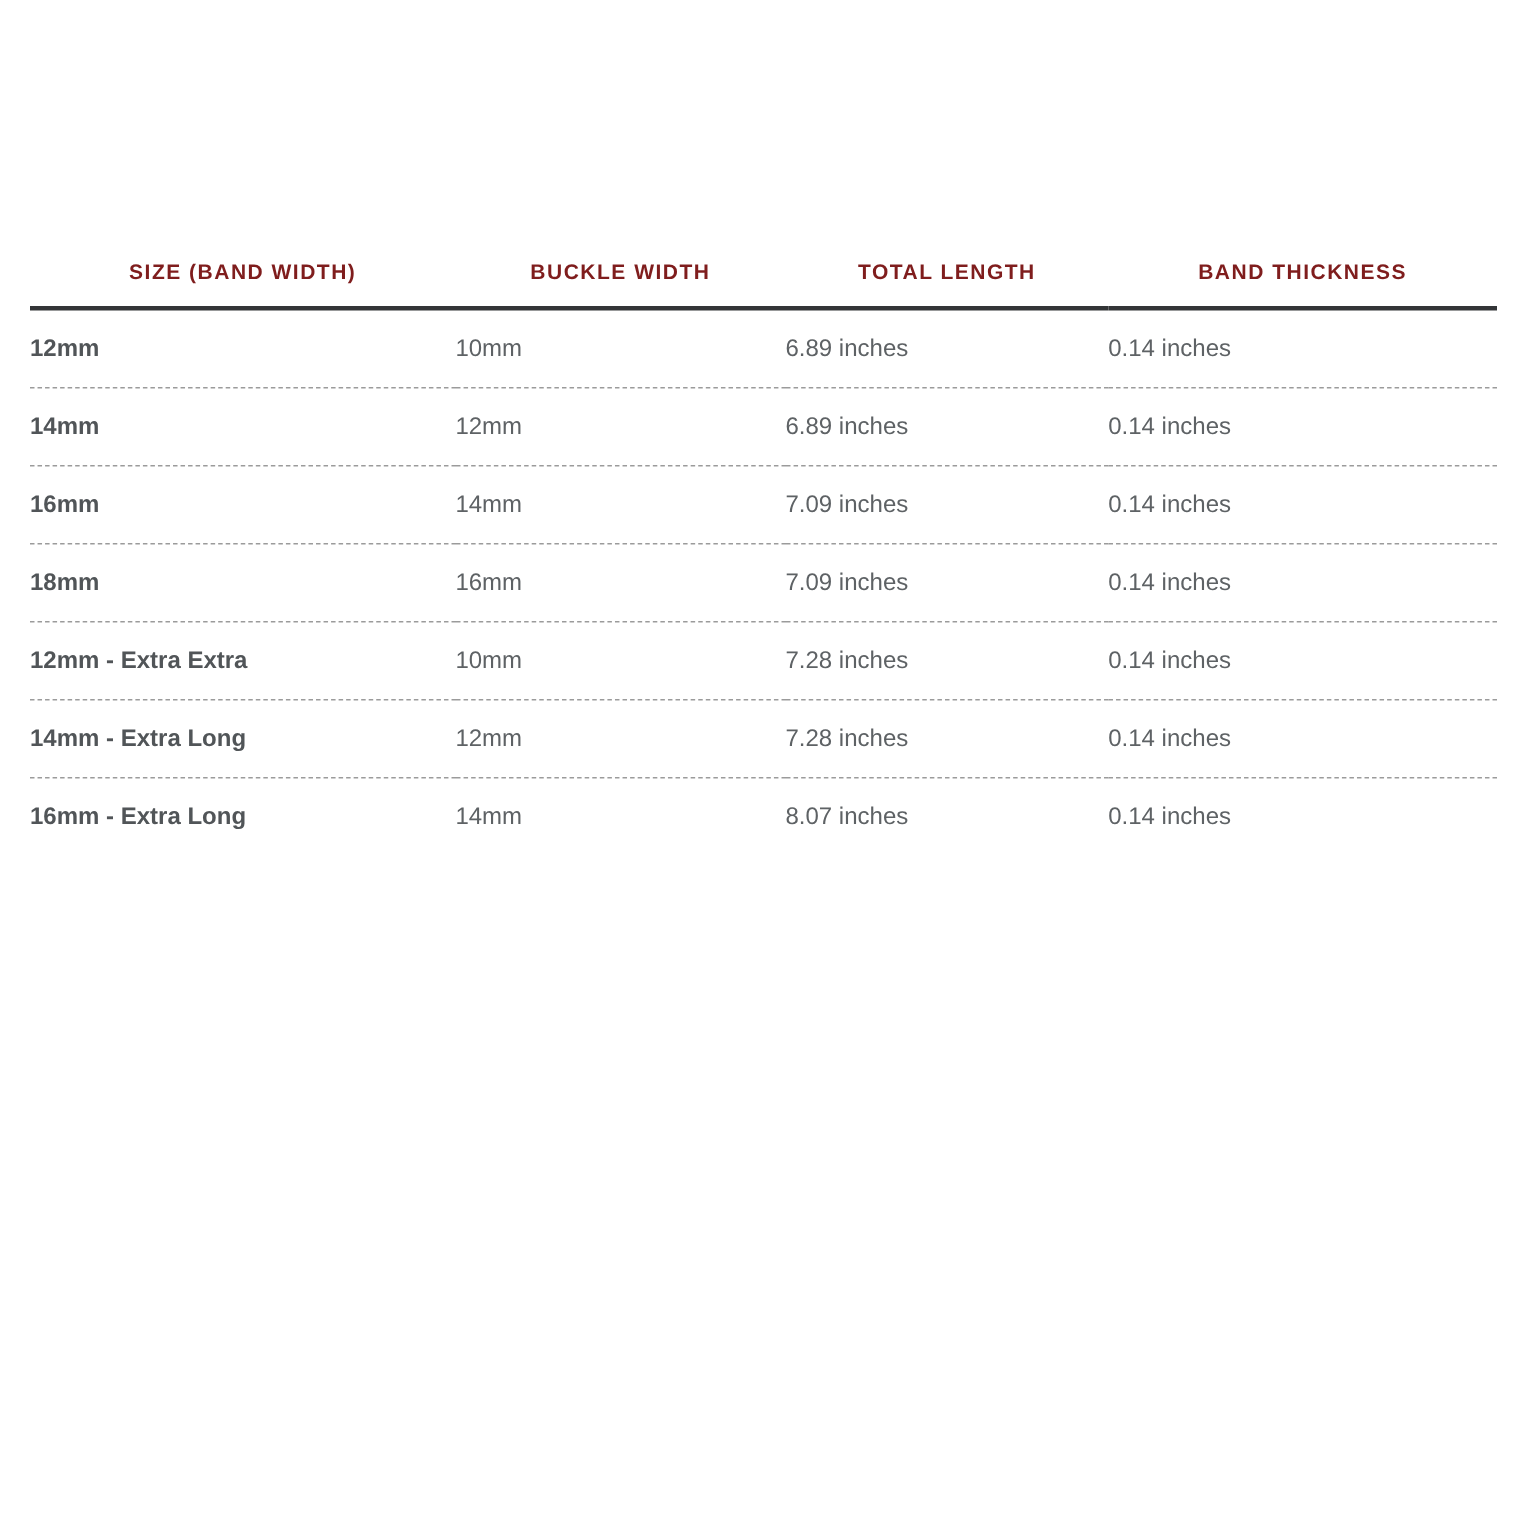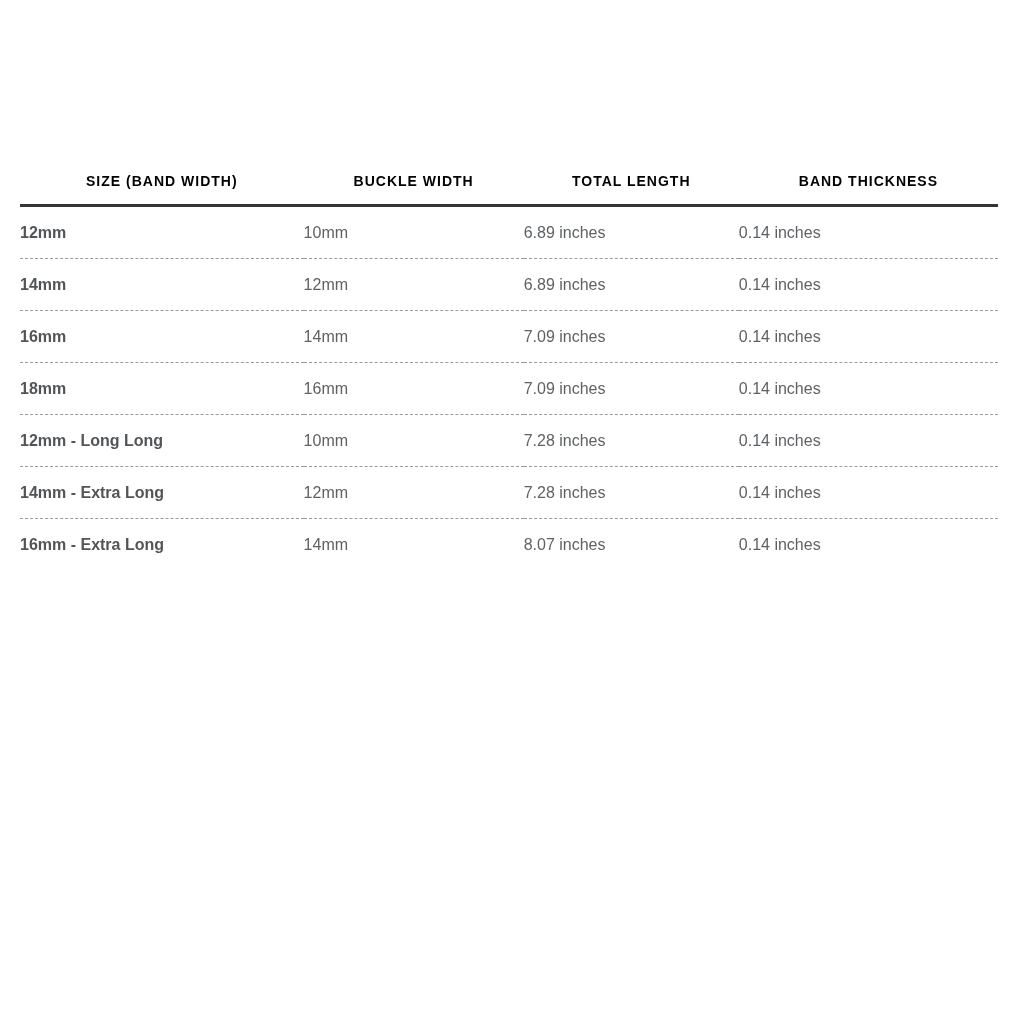--- a/index.html
+++ b/index.html
@@ -22,21 +22,21 @@
     border-collapse: collapse;
     table-layout: fixed;
   }
   thead th {
     height: 47px;
     vertical-align: middle;
     text-align: center;
     font-size: 14px;
     font-weight: bold;
     letter-spacing: 1px;
-    color: #000000;
+    color: #7f1d1d;
     border-bottom: 3px solid #333537;
     padding: 0;
   }
   tbody td {
     height: 51px;
     vertical-align: middle;
     text-align: left;
     font-size: 16px;
     color: #5e6265;
     border-bottom: 1px dashed #9b9b9b;
@@ -88,21 +88,21 @@
         <td>7.09 inches</td>
         <td>0.14 inches</td>
       </tr>
       <tr>
         <td class="size-cell">18mm</td>
         <td>16mm</td>
         <td>7.09 inches</td>
         <td>0.14 inches</td>
       </tr>
       <tr>
-        <td class="size-cell">12mm - Long Long</td>
+        <td class="size-cell">12mm - Extra Extra</td>
         <td>10mm</td>
         <td>7.28 inches</td>
         <td>0.14 inches</td>
       </tr>
       <tr>
         <td class="size-cell">14mm - Extra Long</td>
         <td>12mm</td>
         <td>7.28 inches</td>
         <td>0.14 inches</td>
       </tr>

